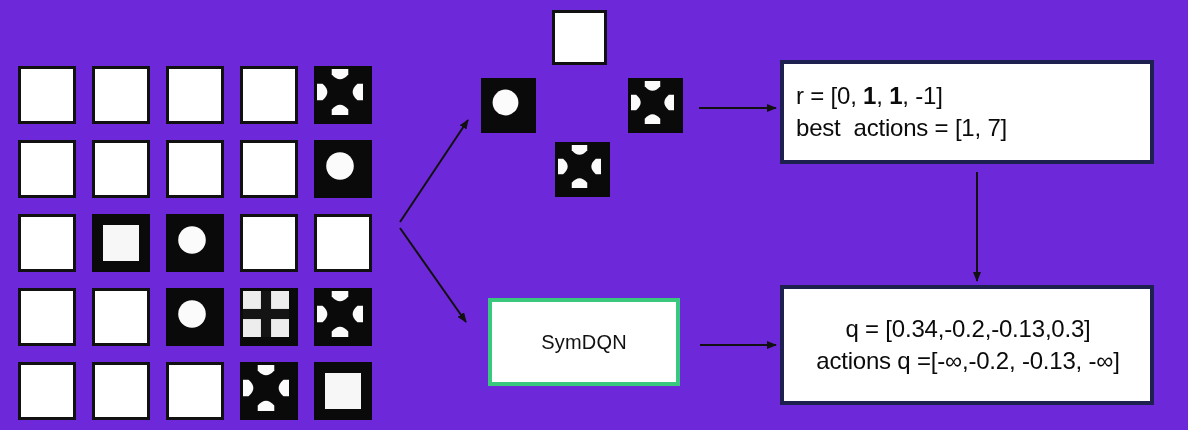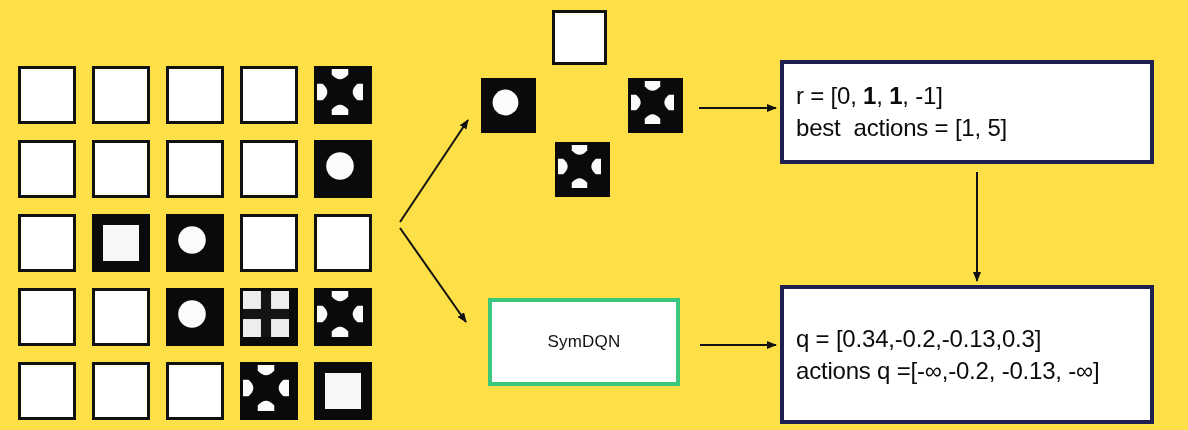--- a/index.html
+++ b/index.html
@@ -8,21 +8,21 @@
     background: #ffffff;
   }
   body {
     font-family: "Liberation Sans", sans-serif;
     -webkit-font-smoothing: antialiased;
   }
   #page {
     position: relative;
     width: 1188px;
     height: 430px;
-    background: #fde047;
+    background: #6d28d9;
     overflow: hidden;
   }
 
   
   .abs { position: absolute; }
 
   
   .cell {
     position: absolute;
     width: 58px;
@@ -79,21 +79,21 @@
   .modelbox {
     position: absolute;
     box-sizing: border-box;
     background: #ffffff;
     border: 4px solid #3ac87e;
     display: flex;
     align-items: center;
     justify-content: center;
   }
   .modelbox .label {
-    font-size: 17px;
+    font-size: 20px;
     color: #111111;
     letter-spacing: 0.2px;
   }
 
   
   .arrows {
     position: absolute;
     left: 0; top: 0;
     width: 1188px; height: 430px;
     pointer-events: none;
@@ -214,25 +214,25 @@
     </defs>
   <line x1="400" y1="222" x2="468" y2="120" stroke="#111111" stroke-width="2" marker-end="url(#ah)"></line>
       <line x1="400" y1="228" x2="466" y2="322" stroke="#111111" stroke-width="2" marker-end="url(#ah)"></line>
       <line x1="699" y1="108" x2="776" y2="108" stroke="#111111" stroke-width="2" marker-end="url(#ah)"></line>
       <line x1="977" y1="172" x2="977" y2="281" stroke="#111111" stroke-width="2" marker-end="url(#ah)"></line>
       <line x1="700" y1="345" x2="776" y2="345" stroke="#111111" stroke-width="2" marker-end="url(#ah)"></line>
     </svg>
 
   <div class="infobox" id="reward-box" style="left: 780px; top: 60px; width: 374px; height: 104px;">
       <div class="line"><span>r = [0, </span><b>1</b><span>, </span><b>1</b><span>, -1]</span></div>
-      <div class="line"><span>best  actions = [1, 5]</span></div>
+      <div class="line"><span>best  actions = [1, 7]</span></div>
     </div>
 
   <div class="modelbox" id="model-box" style="left: 488px; top: 298px; width: 192px; height: 88px;">
     <span class="label">SymDQN</span>
   </div>
 
-  <div class="infobox" id="q-box" style="left: 780px; top: 285px; width: 374px; height: 139px;">
+  <div class="infobox" id="q-box" style="left: 780px; top: 285px; width: 374px; height: 120px; align-items: center;">
       <div class="line"><span>q = [0.34,-0.2,-0.13,0.3]</span></div>
       <div class="line"><span>actions q =[-∞,-0.2, -0.13, -∞]</span></div>
     </div>
 
 </div>
 
 </body></html>

